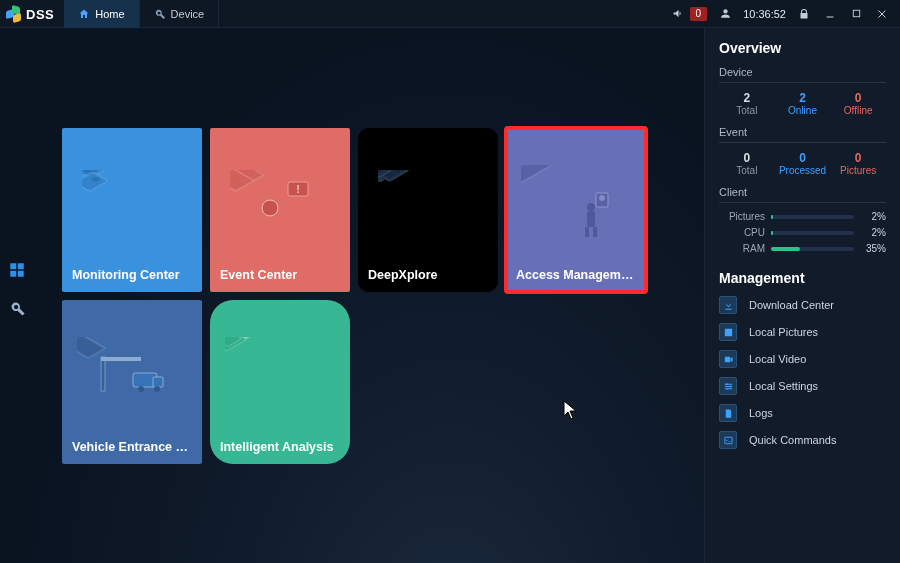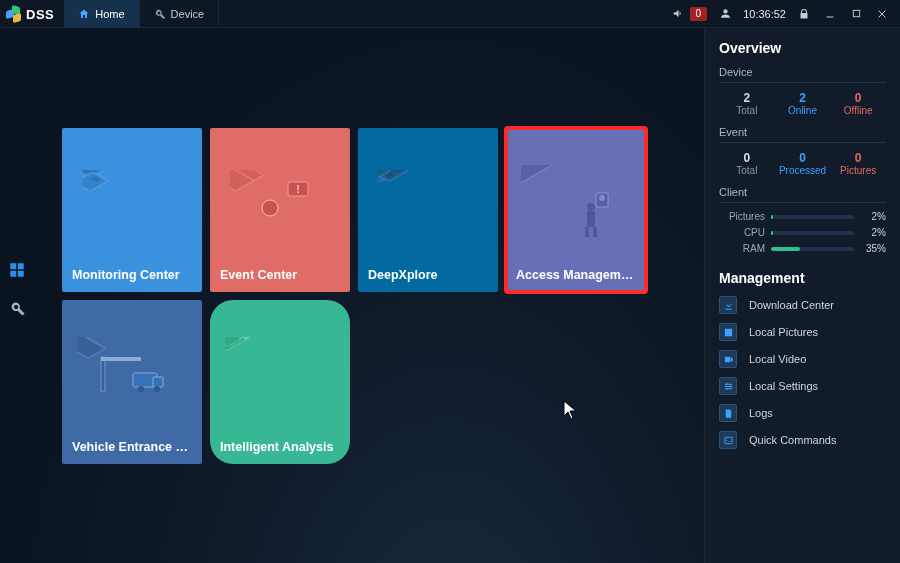--- a/index.html
+++ b/index.html
@@ -75,21 +75,21 @@
   .tile {
     position:relative; border-radius:2px;
     display:flex; flex-direction:column; justify-content:flex-end;
     padding:10px; color:#fff; font-size:12.5px; font-weight:600;
     cursor:pointer; overflow:hidden;
   }
   .tile .ill { position:absolute; inset:0; display:flex; align-items:center; justify-content:center; opacity:0.55;}
   .tile .name { position:relative; z-index:2; white-space:nowrap; overflow:hidden; text-overflow:ellipsis;}
   .tile.blue    { background:#3a91de; }
   .tile.red     { background:#df6c66; }
-  .tile.navy    { background:#0369a1; }
+  .tile.navy    { background:#000000;border-radius:11px; }
   .tile.violet  { background:#6770b7; }
   .tile.dblue   { background:#3f6aa5; }
   .tile.green   { background:#37b793;border-radius:23px; }
   .tile.highlight { outline:4px solid #ff2a2a; outline-offset:-2px;}
   .iso {
     transform: rotateX(55deg) rotateZ(45deg);
     transform-style:preserve-3d;
   }
   
   .rightpanel {

